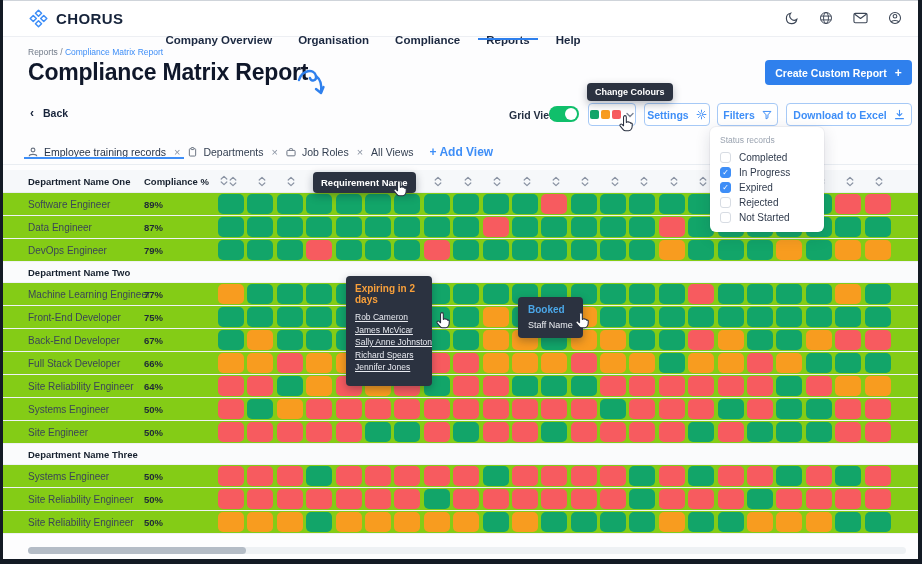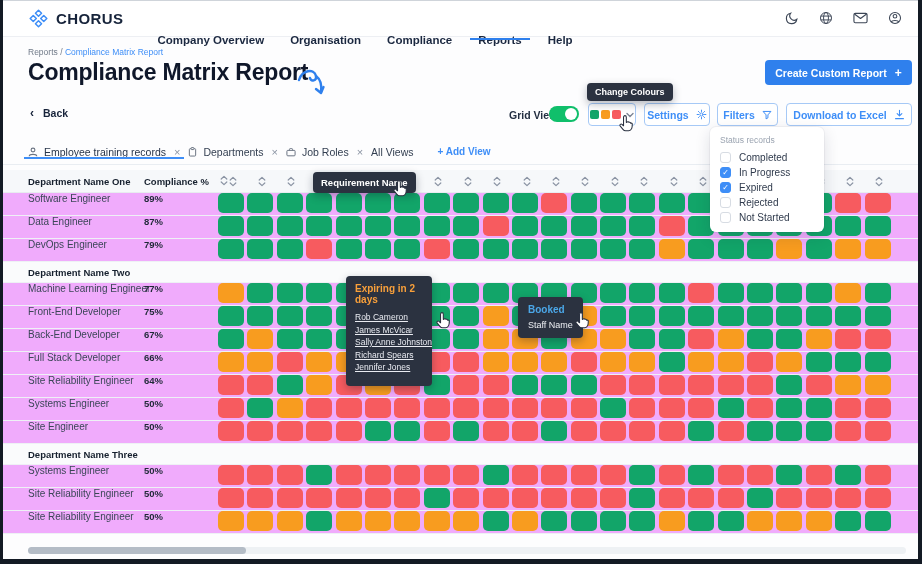--- a/index.html
+++ b/index.html
@@ -8,21 +8,21 @@
 
   
   .frame { position:absolute; background:#131a24; z-index:60; }
   .frame-left { left:0; top:0; bottom:0; width:3px; }
   .frame-right { right:0; top:0; bottom:0; width:4px; }
   .frame-bottom { left:0; right:0; bottom:0; height:5px; }
   .frame-top { left:0; right:0; top:0; height:1px; background:#cfd4da; }
 
   
   .navbar { position:absolute; left:0; right:0; top:0; height:37px; background:#fff;
-            border-bottom:1px solid #edeff3; display:flex; align-items:center; padding:0 20px 0 28px; z-index:10; }
+            border-bottom:1px solid #edeff3; display:flex; align-items:center; padding:0 20px 0 28px; z-index:10;gap:8px; }
   .logo { display:flex; align-items:center; gap:7px; margin-right:34px; }
   .logo-text { font-weight:800; font-size:15px; letter-spacing:.4px; color:#16233a; }
   .nav-menu { display:flex; gap:26px; height:100%; align-items:stretch; }
   .nav-item { font-size:11.5px; font-weight:700; color:#1b2840; display:flex; align-items:center; position:relative; cursor:pointer;margin-top:40px; }
   .nav-item.active::after { content:""; position:absolute; left:-8px; right:-8px; bottom:0; height:2.5px; background:#2f80ed; }
   .nav-icons { margin-left:auto; display:flex; gap:20px; align-items:center; }
   .nav-icons span { display:flex; }
 
   
   .breadcrumb { position:absolute; left:28px; top:47px; font-size:8.5px; color:#707a88; z-index:5; }
@@ -69,30 +69,30 @@
   .dd-text { font-size:10px; color:#303b4d; }
 
   
   .tabs { position:absolute; left:0; right:0; top:139px; height:26px; display:flex; align-items:center;
           padding:0 28px; border-bottom:1px solid #e9edf2; z-index:4; }
   .tab-list { display:flex; gap:8px; height:100%; align-items:center; }
   .tab { display:flex; align-items:center; gap:6px; font-size:10.5px; color:#333f51; position:relative; cursor:pointer; }
   .tab.active { color:#27344a; }
   .tab.active::after { content:""; position:absolute; left:-4px; right:-4px; bottom:-1px; height:2px; background:#3e8ef7; }
   .tab .close { color:#8b94a3; font-size:11px; margin-left:2px; }
-  .add-view { margin-left:24px; font-size:10px; font-weight:600; color:#3e8ef7; cursor:pointer; }
+  .add-view { margin-left:16px; font-size:12px; font-weight:600; color:#3e8ef7; cursor:pointer; }
 
   
   .table { position:absolute; left:0; right:0; top:170px; z-index:1; }
   .thead { display:flex; align-items:center; height:23px; background:#f6f8fa; border-bottom:1px solid #e8ecf0; }
   .col-name { width:144px; padding-left:28px; font-size:9.5px; font-weight:700; color:#16202e; white-space:nowrap; }
   .col-comp { width:74px; font-size:9.5px; font-weight:700; color:#16202e; display:flex; align-items:center; gap:11px; white-space:nowrap; }
   .col-sorts { display:flex; }
   .colsort { width:29.4px; display:flex; justify-content:center; cursor:pointer; }
-  .row { display:flex; align-items:flex-start; height:23px; background:#f0abfc; border-bottom:1px solid #eef1f5; }
+  .row { display:flex; align-items:center; height:23px; background:#84cc16; border-bottom:1px solid #eef1f5; }
   .row-name { width:144px; padding-left:28px; font-size:10px; color:#3b4657; white-space:nowrap; }
   .row-comp { width:74px; font-size:9.5px; font-weight:700; color:#1f2937; }
   .cells { display:flex; gap:3.4px; }
   .cell { width:26px; height:20px; border-radius:5px; cursor:pointer; flex:0 0 auto; }
   .c-g { background:#12a569; } .c-o { background:#f89c1f; } .c-r { background:#f75b5f; } .c-b { background:#4ba7e8; }
   .cell.sel { box-shadow:0 0 0 1px #fff, 0 0 0 2.5px #3b82f6; }
   .section-row { display:flex; align-items:center; height:21px; background:#fafbfc; border-bottom:1px solid #eef1f5;
                  padding-left:28px; font-size:9.5px; font-weight:700; color:#16202e; }
 
   

